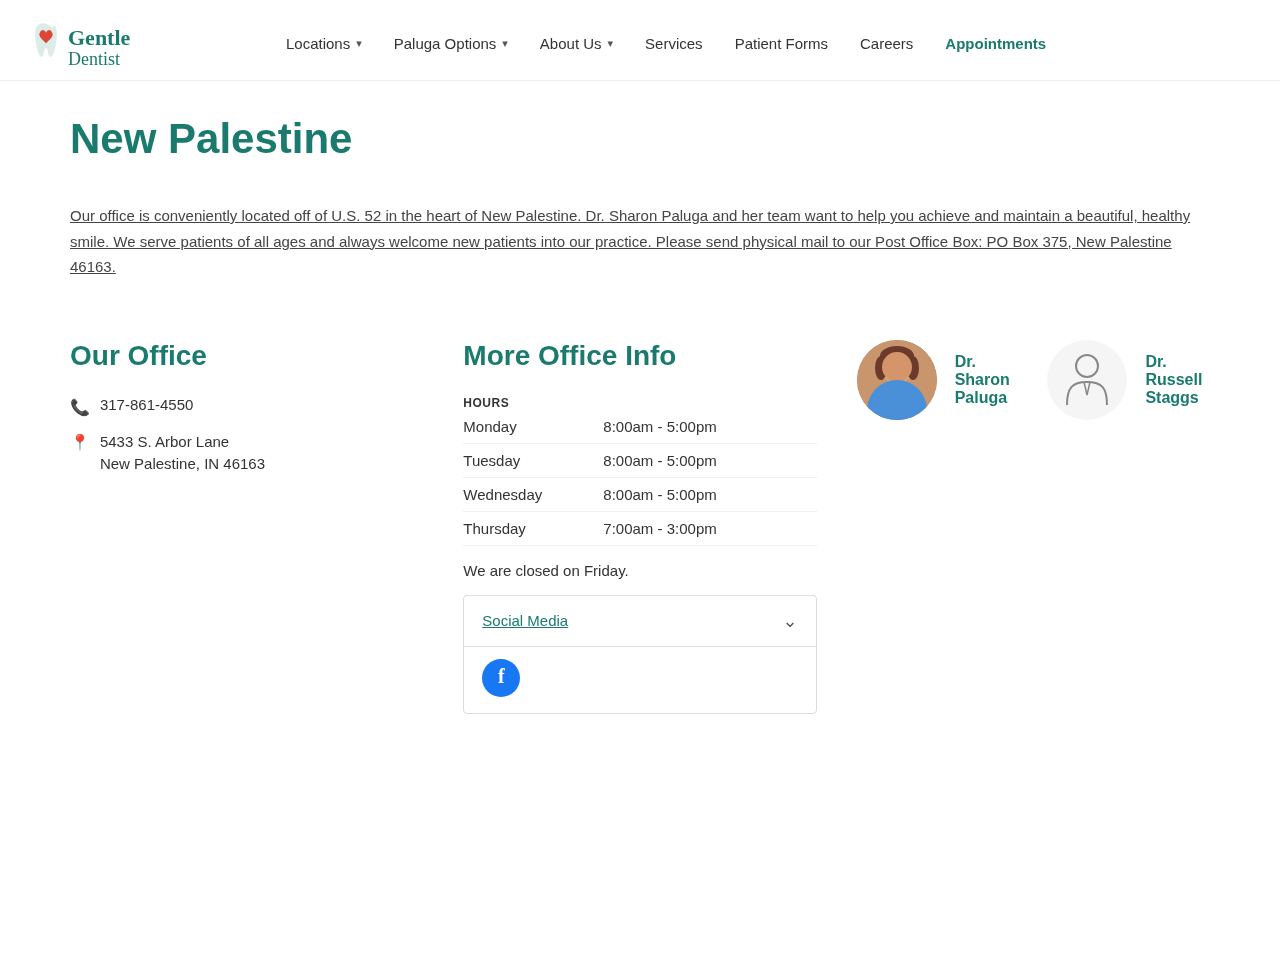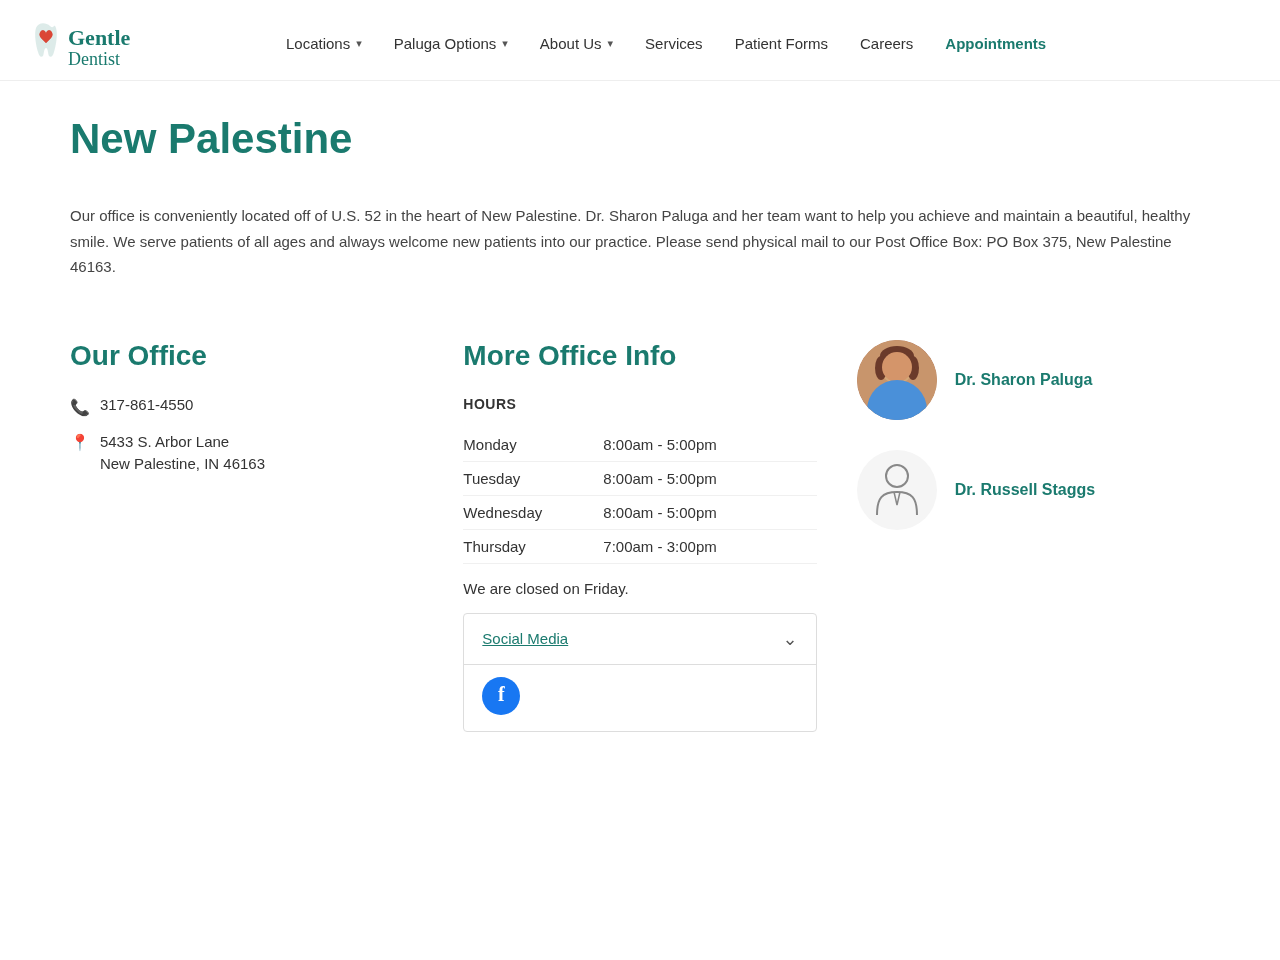--- a/index.html
+++ b/index.html
@@ -72,20 +72,21 @@
       margin-bottom: 40px;
     }
 
     
     .description {
       font-size: 15px;
       line-height: 1.7;
       color: #444;
       max-width: 1140px;
       margin-bottom: 60px;
+      text-decoration: underline;
     }
 
     
     .columns {
       display: grid;
       grid-template-columns: 1fr 1fr 1fr;
       gap: 40px;
       align-items: start;
     }
 
@@ -116,25 +117,24 @@
       font-size: 16px;
       margin-top: 2px;
       flex-shrink: 0;
     }
     .office-address {
       line-height: 1.5;
     }
 
     
     .hours-label {
-      font-size: 14px;
+      font-size: 12px;
       font-weight: 700;
       color: #333;
       letter-spacing: 0.5px;
-      margin-bottom: 16px;
     }
     .hours-table {
       width: 100%;
       border-collapse: collapse;
     }
     .hours-table tr td {
       padding: 8px 0;
       font-size: 15px;
       color: #333;
       border-bottom: 1px solid #f0f0f0;
@@ -189,21 +189,21 @@
       color: #fff;
       font-size: 20px;
       font-weight: 700;
       font-family: serif;
       margin-top: -2px;
     }
 
     
     .dentist-list {
       display: flex;
-      flex-direction: column;
+      flex-direction: row;
       gap: 30px;
     }
     .dentist-item {
       display: flex;
       align-items: center;
       gap: 18px;
     }
     .dentist-avatar {
       width: 80px;
       height: 80px;

